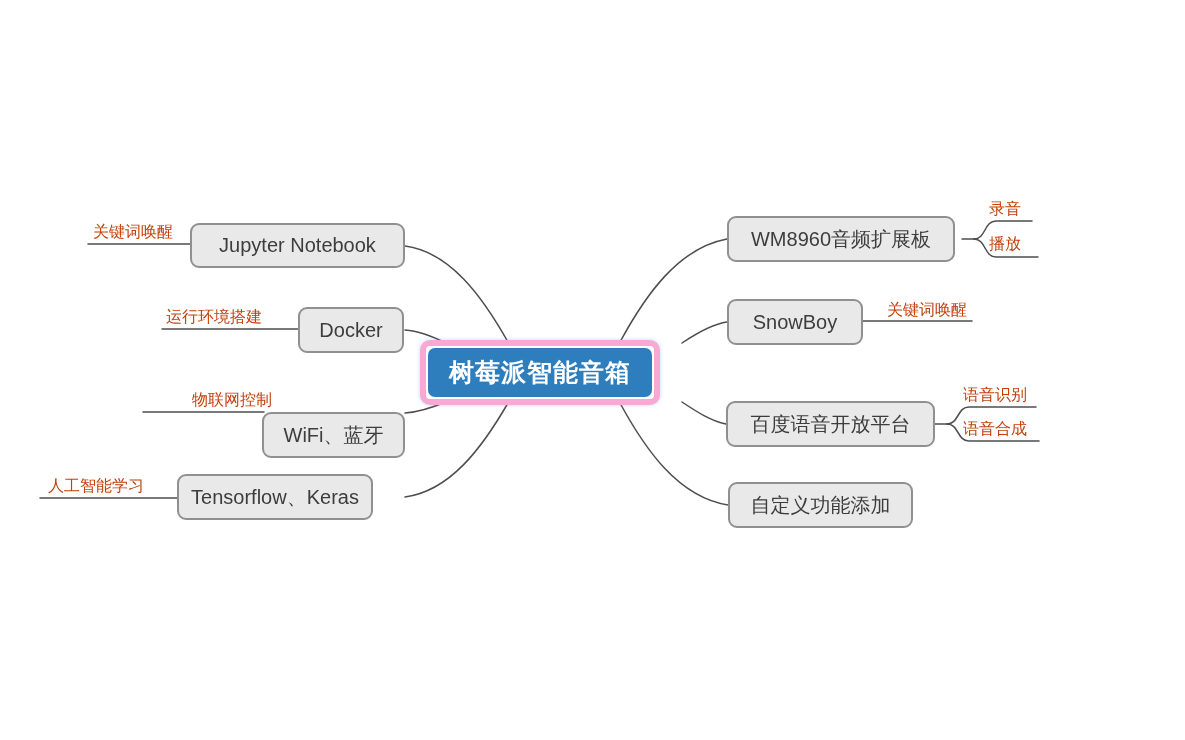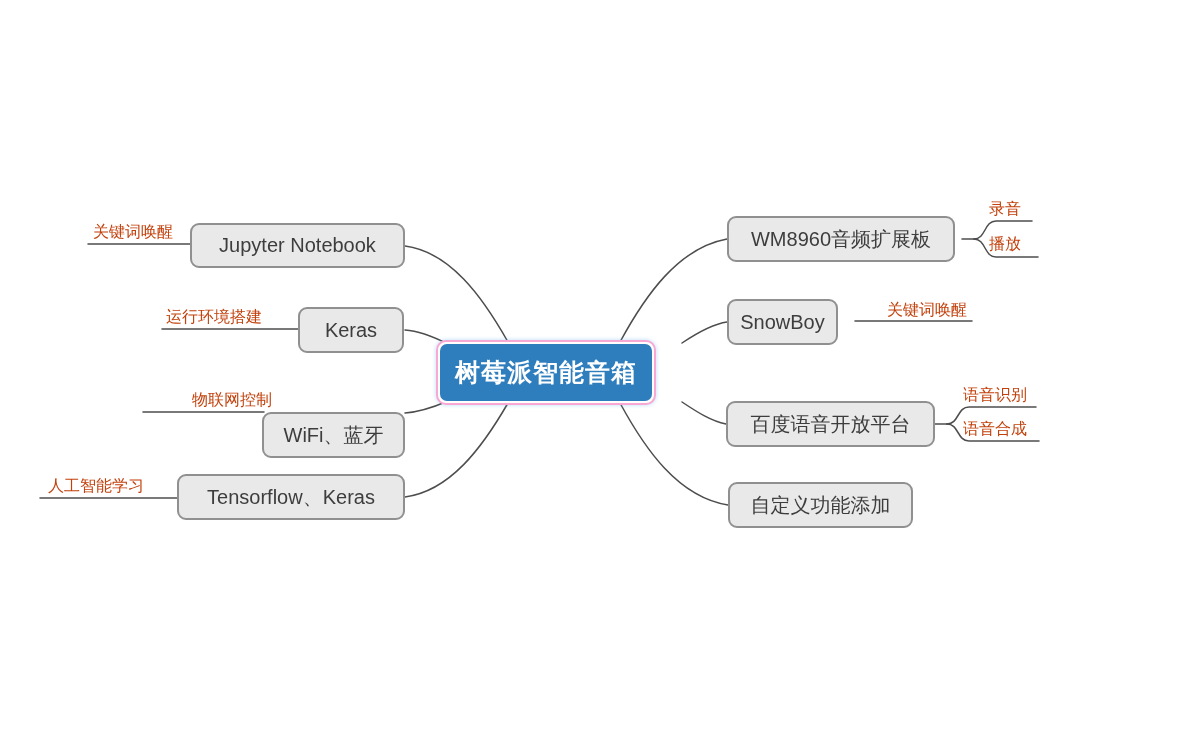--- a/index.html
+++ b/index.html
@@ -31,24 +31,24 @@
     color: #3d3d3d;
     font-size: 20px;
     display: flex;
     align-items: center;
     justify-content: center;
     white-space: nowrap;
     cursor: default;
   }
   .central {
     position: absolute;
-    left: 436px; top: 340px;
-    width: 220px; height: 65px;
+    left: 420px; top: 340px;
+    width: 240px; height: 65px;
     box-sizing: border-box;
-    border: 2px solid #f9a8d4;
+    border: 6px solid #f9a8d4;
     border-radius: 10px;
     background: #ffffff;
     padding: 2px;
     box-shadow: 0 0 4px rgba(100, 180, 235, 0.45);
   }
   .central-inner {
     width: 100%; height: 100%;
     box-sizing: border-box;
     background: #2e7dbd;
     border-radius: 7px;
@@ -93,26 +93,26 @@
     <path d="M 855 321 L 972 321"></path>
     <path d="M 962 239 L 974 239"></path>
     <path d="M 974 239 C 986 239, 984 221, 996 221 L 1032 221"></path>
     <path d="M 974 239 C 986 239, 984 257, 996 257 L 1038 257"></path>
     <path d="M 935 424 L 947 424"></path>
     <path d="M 947 424 C 959 424, 957 407, 969 407 L 1036 407"></path>
     <path d="M 947 424 C 959 424, 957 441, 969 441 L 1039 441"></path>
   </svg>
 
   <div class="topic" style="left:190px; top:223px; width:215px; height:45px;">Jupyter Notebook</div>
-  <div class="topic" style="left:298px; top:307px; width:106px; height:46px;">Keras</div>
+  <div class="topic" style="left:298px; top:307px; width:106px; height:46px;">Docker</div>
   <div class="topic" style="left:262px; top:412px; width:143px; height:46px;">WiFi、蓝牙</div>
-  <div class="topic" style="left:177px; top:474px; width:228px; height:46px;">Tensorflow、Keras</div>
+  <div class="topic" style="left:177px; top:474px; width:196px; height:46px;">Tensorflow、Keras</div>
 
   <div class="topic" style="left:727px; top:216px; width:228px; height:46px;">WM8960音频扩展板</div>
-  <div class="topic" style="left:727px; top:299px; width:111px; height:46px;">SnowBoy</div>
+  <div class="topic" style="left:727px; top:299px; width:136px; height:46px;">SnowBoy</div>
   <div class="topic" style="left:726px; top:401px; width:209px; height:46px;">百度语音开放平台</div>
   <div class="topic" style="left:728px; top:482px; width:185px; height:46px;">自定义功能添加</div>
 
   <div class="central">
     <div class="central-inner">树莓派智能音箱</div>
   </div>
 
   <div class="sublabel" style="left:93px;  top:222px;">关键词唤醒</div>
   <div class="sublabel" style="left:166px; top:307px;">运行环境搭建</div>
   <div class="sublabel" style="left:148px; top:390px;margin-left:44px;">物联网控制</div>

